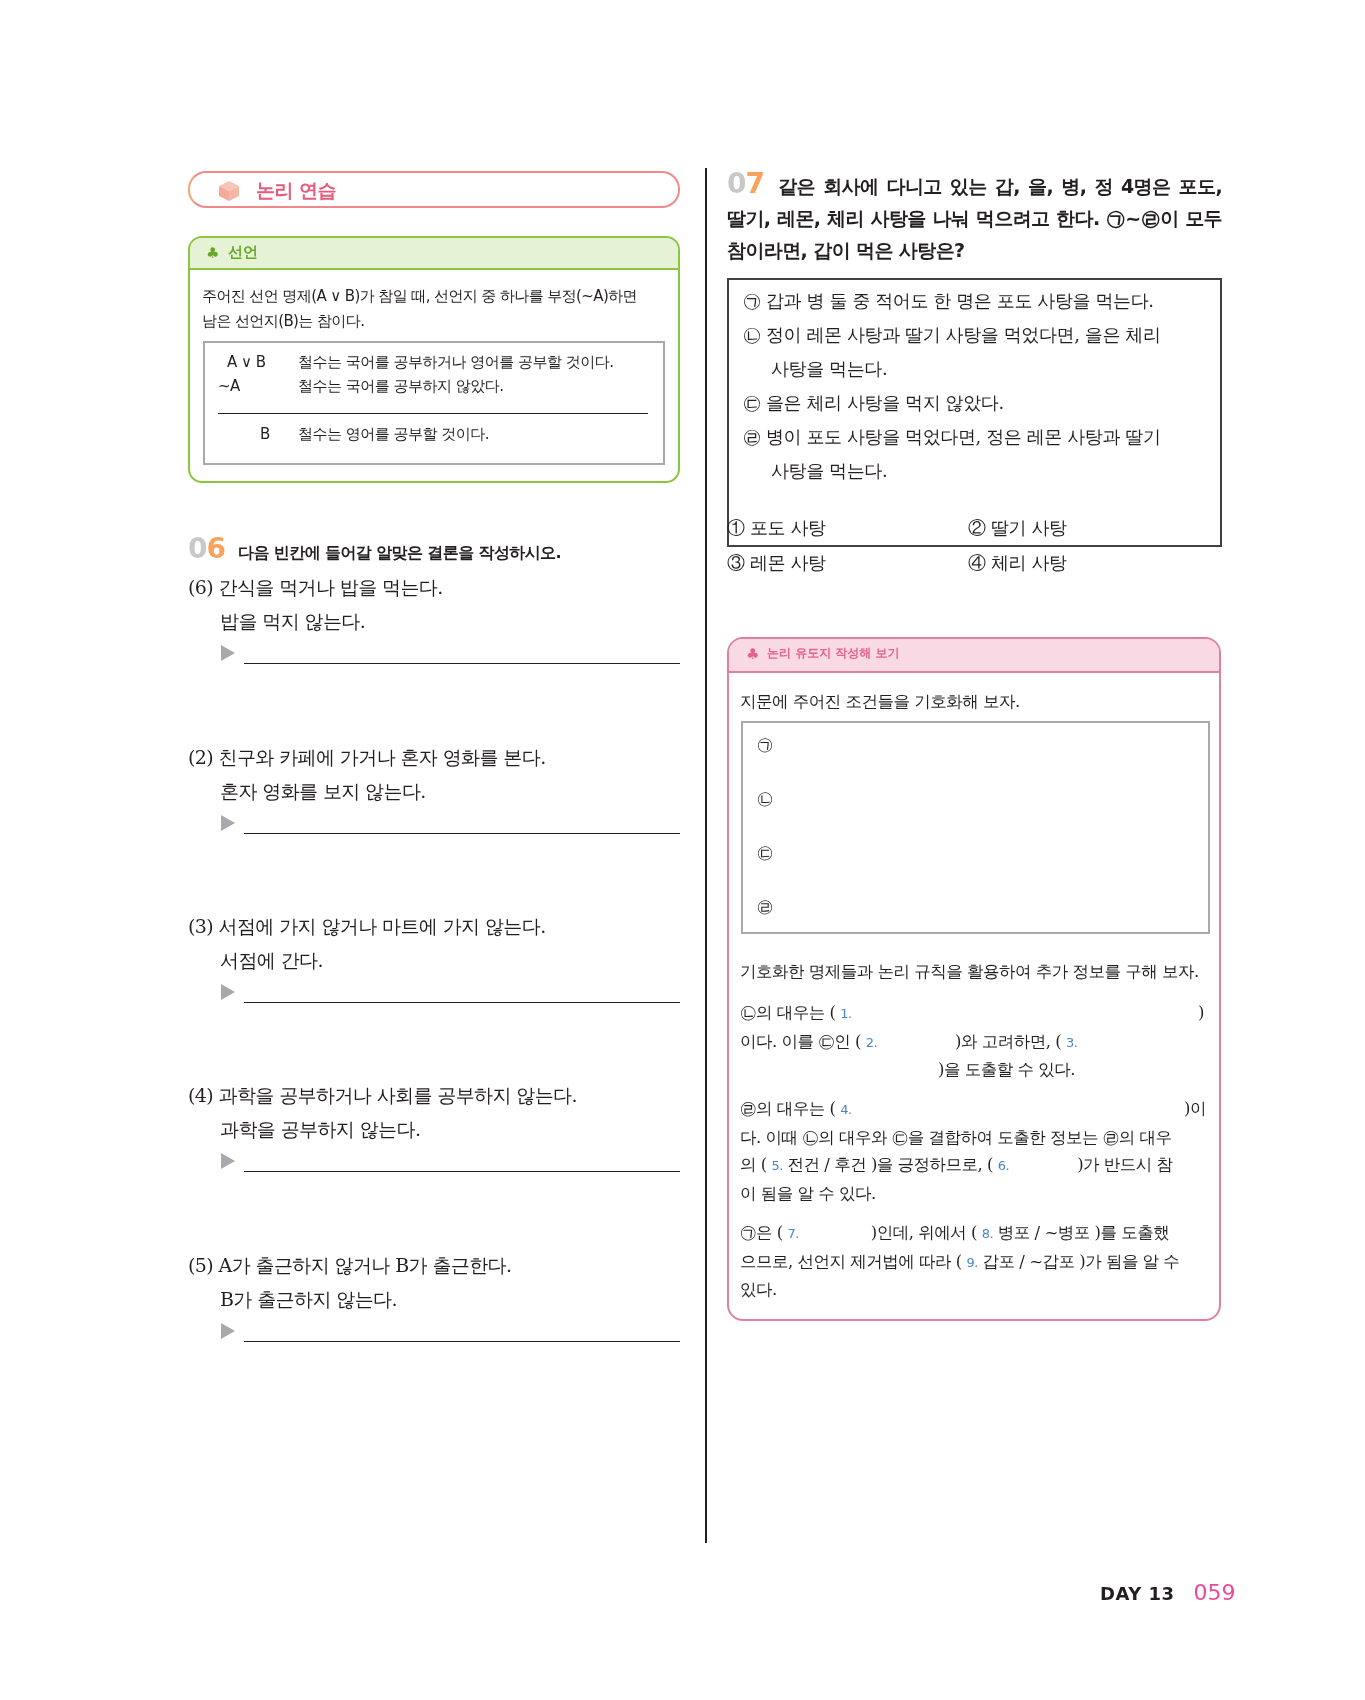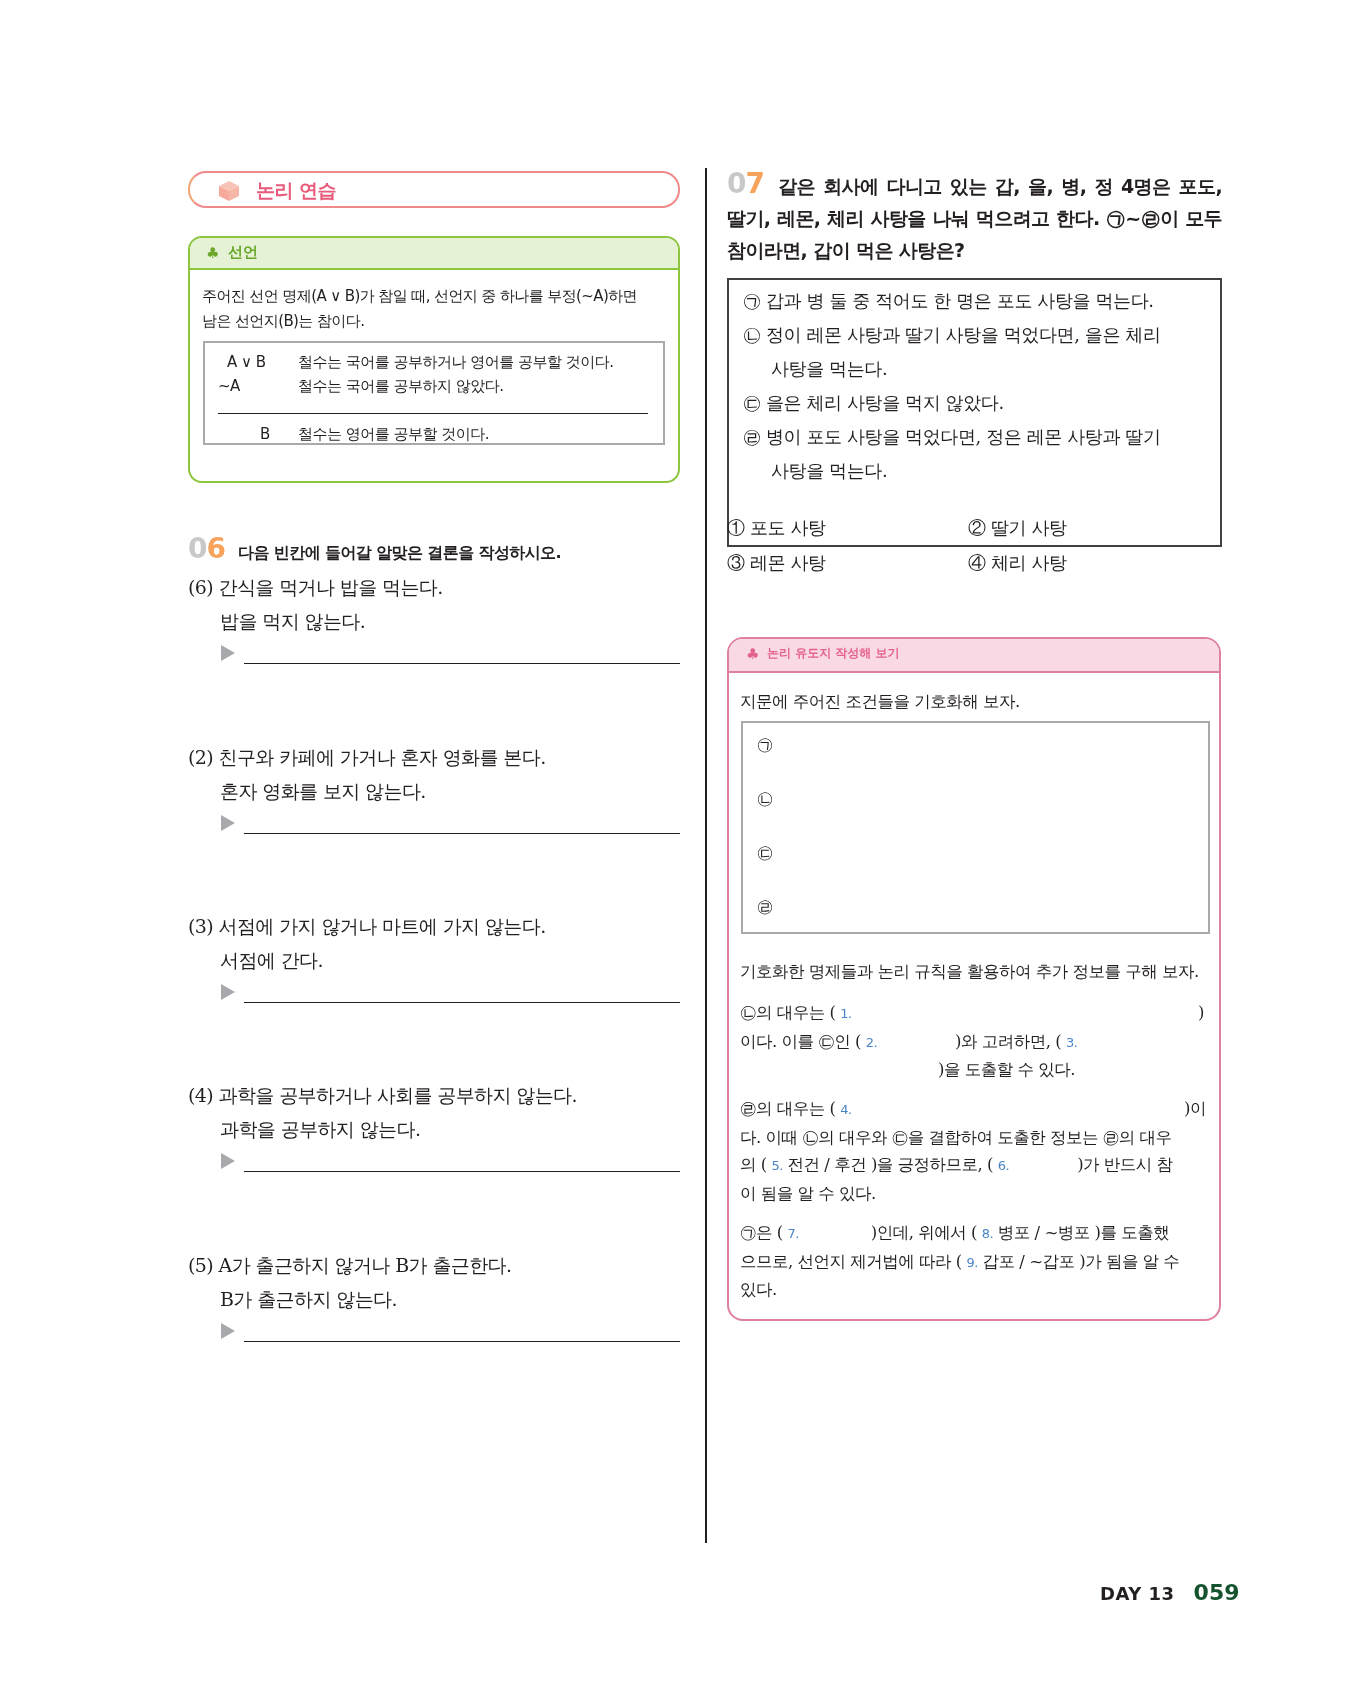--- a/index.html
+++ b/index.html
@@ -10,21 +10,21 @@
   .hdr{left:188px;top:171px;width:492px;height:37px;border:2px solid #f08a8a;border-left-color:#f4a373;border-radius:18px;box-sizing:border-box;
        background:#fff;}
   .hdr .cube{position:absolute;left:28px;top:7px;width:22px;height:22px;}
   .hdr .title{position:absolute;left:66px;top:5px;font-size:19px;font-weight:bold;color:#e85a7a;letter-spacing:-0.5px;}
   
   .gbox{left:188px;top:236px;width:492px;height:247px;border:2px solid #8cc63f;border-radius:14px;box-sizing:border-box;overflow:hidden;}
   .gbox .gh{height:30px;background:#e6f2d6;border-bottom:2px solid #8cc63f;position:relative;}
   .gbox .gh .club{position:absolute;left:16px;top:6px;font-size:15px;color:#6aa72a;}
   .gbox .gh .t{position:absolute;left:38px;top:5px;font-size:15px;font-weight:bold;color:#6aa72a;}
   .gbox .desc{position:absolute;left:12px;top:46px;width:470px;font-size:15px;line-height:25px;letter-spacing:-0.6px;}
-  .gbox .inner{position:absolute;left:13px;top:103px;width:462px;height:104px;border:2px solid #a7a9ac;box-sizing:border-box;}
+  .gbox .inner{position:absolute;left:13px;top:103px;width:462px;height:124px;border:2px solid #a7a9ac;box-sizing:border-box;}
   .inner .row{position:absolute;font-size:15px;letter-spacing:-0.5px;}
   .inner .hr{position:absolute;left:13px;top:70px;width:430px;height:1px;background:#231f20;}
   
   .qnum{font-size:28px;font-weight:bold;letter-spacing:-1px;}
   .qnum .d0{color:#c8c8c8;} .qnum .d1{color:#f7a35c;}
   .qtext{font-size:16px;font-weight:bold;letter-spacing:-0.6px;}
   .item{left:188px;width:492px;font-family:"DejaVu Serif","Liberation Serif",serif;font-size:19px;letter-spacing:-0.6px;}
   .item .l1{position:absolute;left:0;top:0;}
   .item .l2{position:absolute;left:32px;top:34px;}
   .item .arrow{position:absolute;left:33px;top:70px;width:0;height:0;border-top:8px solid transparent;border-bottom:8px solid transparent;border-left:14px solid #a7a9ac;}
@@ -43,21 +43,21 @@
   .pinkbox .ph .t{position:absolute;left:38px;top:6px;font-size:12px;font-weight:bold;color:#e5628f;}
   .pinkbox .txt{position:absolute;left:11px;font-family:"DejaVu Serif","Liberation Serif",serif;font-size:16.5px;letter-spacing:-0.5px;}
   .symbox{position:absolute;left:12px;top:82px;width:469px;height:213px;border:2px solid #a7a9ac;box-sizing:border-box;}
   .symbox .s{position:absolute;left:14px;font-size:16px;}
   .para{position:absolute;left:11px;width:470px;font-family:"DejaVu Serif","Liberation Serif",serif;font-size:16.5px;line-height:27.5px;letter-spacing:-0.5px;}
   .blank{color:#4a86c5;font-family:"DejaVu Sans","Liberation Sans",sans-serif;font-size:13px;}
   .gap{display:inline-block;}
   
   .footer{left:1100px;top:1580px;}
   .footer .day{font-size:18px;font-weight:bold;letter-spacing:0.5px;}
-  .footer .pg{font-size:22px;color:#14532d;margin-left:14px;font-weight:bold;}
+  .footer .pg{font-size:22px;color:#ec4899;margin-left:14px;font-weight:normal;}
 </style>
 </head>
 <body>
 
 <div class="abs hdr">
   <svg class="cube" viewBox="0 0 22 22">
     <polygon points="11,1 21,6 11,11 1,6" fill="#f9c4b8"></polygon>
     <polygon points="1,6 11,11 11,21 1,16" fill="#f5aa9b"></polygon>
     <polygon points="21,6 11,11 11,21 21,16" fill="#f7b7a8"></polygon>
   </svg>

